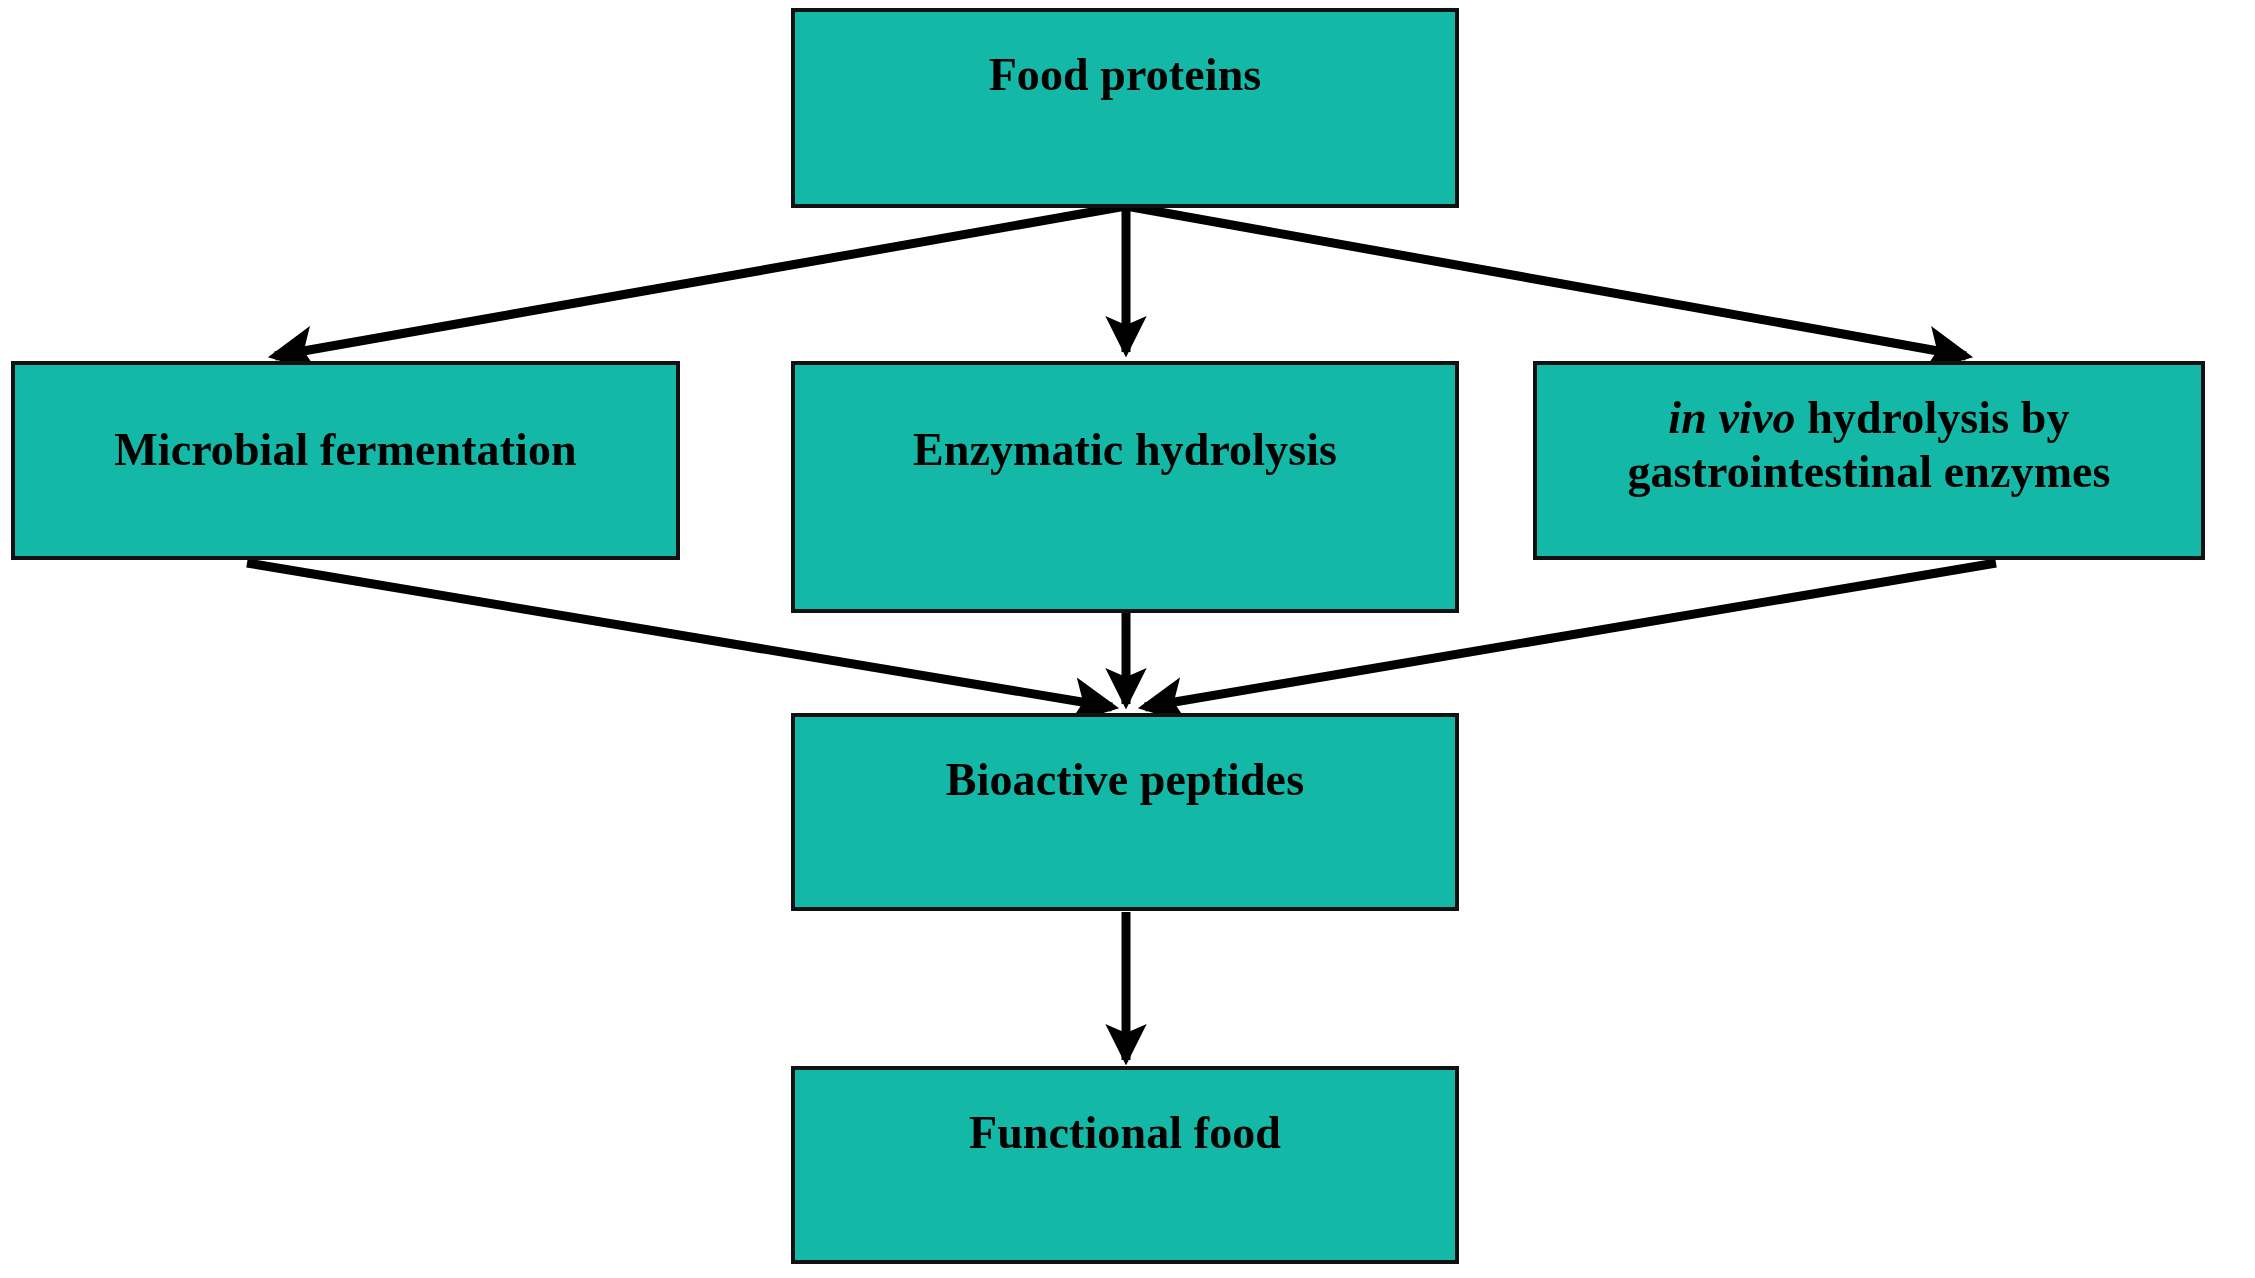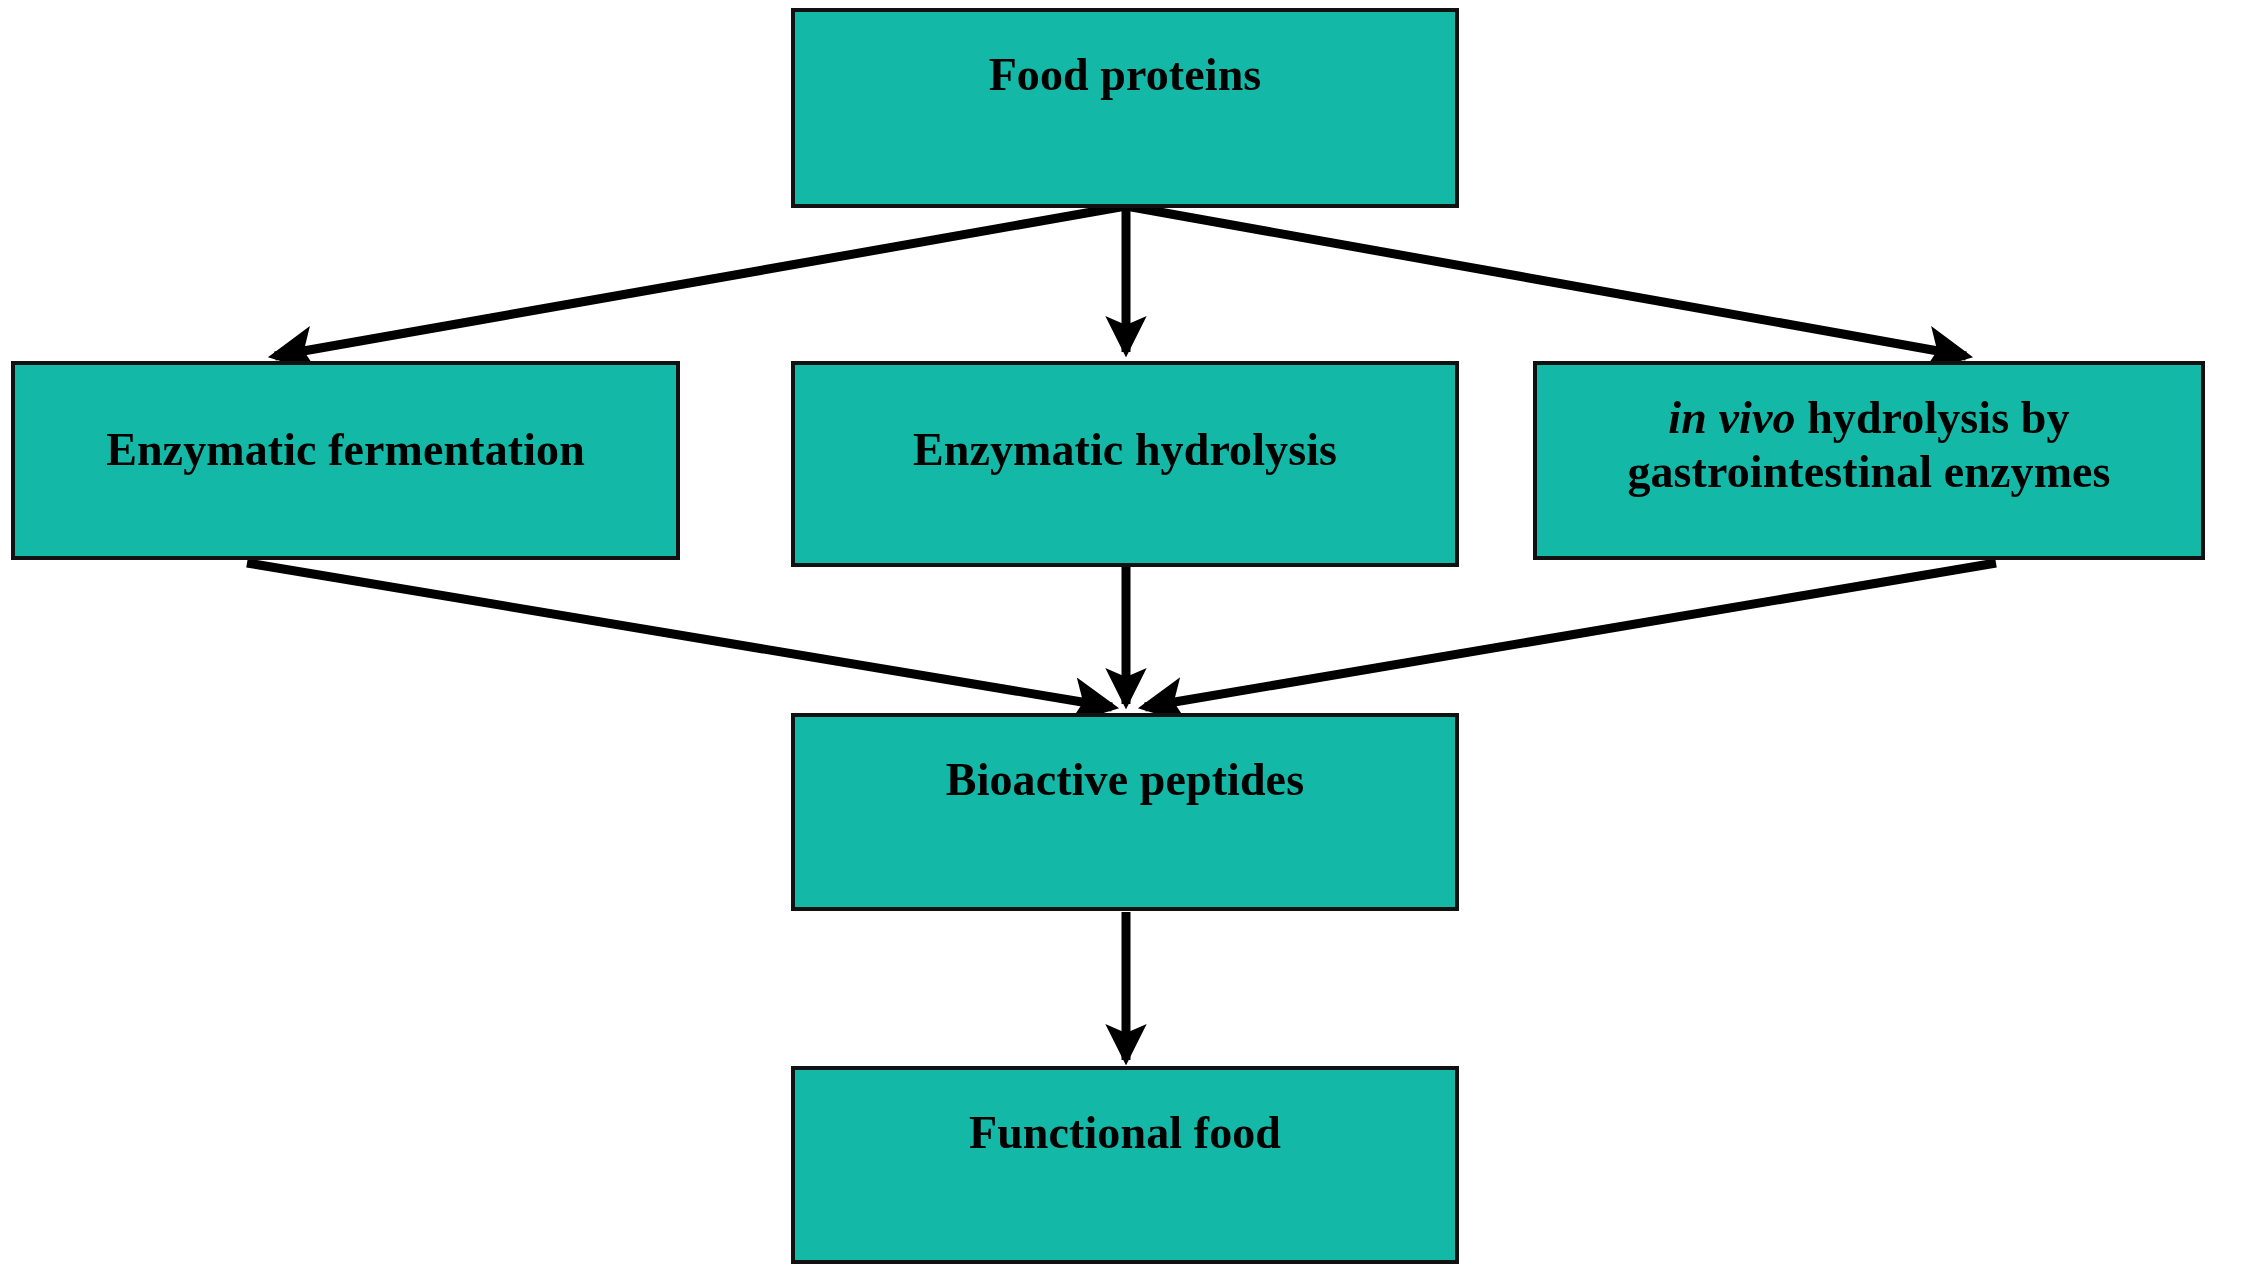--- a/index.html
+++ b/index.html
@@ -45,21 +45,21 @@
     line-height: 1.18;
     letter-spacing: 0.1px;
   }
   
   #node-food-proteins     { left: 791px;  top: 8px;    width: 668px; height: 200px; }
   #node-food-proteins .node-label     { font-size: 46px; padding-top: 36px; }
 
   #node-microbial-fermentation { left: 11px;  top: 361px;  width: 669px; height: 199px; }
   #node-microbial-fermentation .node-label { font-size: 46px; padding-top: 58px; }
 
-  #node-enzymatic-hydrolysis   { left: 791px; top: 361px;  width: 668px; height: 206px; }
+  #node-enzymatic-hydrolysis   { left: 791px; top: 361px;  width: 668px; height: 252px; }
   #node-enzymatic-hydrolysis .node-label   { font-size: 46px; padding-top: 58px; }
 
   #node-in-vivo-hydrolysis     { left: 1533px; top: 361px; width: 672px; height: 199px; }
   #node-in-vivo-hydrolysis .node-label     { font-size: 46px; padding-top: 26px; }
 
   #node-bioactive-peptides     { left: 791px; top: 713px;  width: 668px; height: 198px; }
   #node-bioactive-peptides .node-label     { font-size: 46px; padding-top: 36px; }
 
   #node-functional-food        { left: 791px; top: 1066px; width: 668px; height: 198px; }
   #node-functional-food .node-label        { font-size: 46px; padding-top: 36px; }
@@ -108,21 +108,21 @@
     <g>
       <line x1="1126" y1="912" x2="1126" y2="1060" stroke="#000000" stroke-width="9" marker-end="url(#head-thin)"></line>
     </g>
   </svg>
 
   <div class="node" id="node-food-proteins">
     <span class="node-label">Food proteins</span>
   </div>
 
   <div class="node" id="node-microbial-fermentation">
-    <span class="node-label">Enzymatic fermentation</span>
+    <span class="node-label">Microbial fermentation</span>
   </div>
 
   <div class="node" id="node-enzymatic-hydrolysis">
     <span class="node-label">Enzymatic hydrolysis</span>
   </div>
 
   <div class="node" id="node-in-vivo-hydrolysis">
     <span class="node-label"><span class="it">in vivo</span><span> hydrolysis by gastrointestinal enzymes</span></span>
   </div>
 

